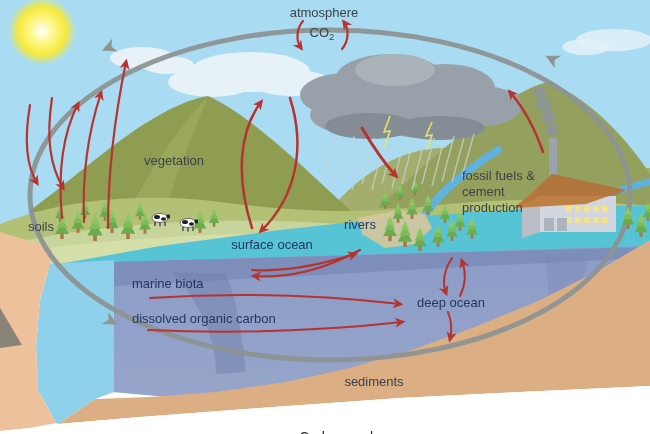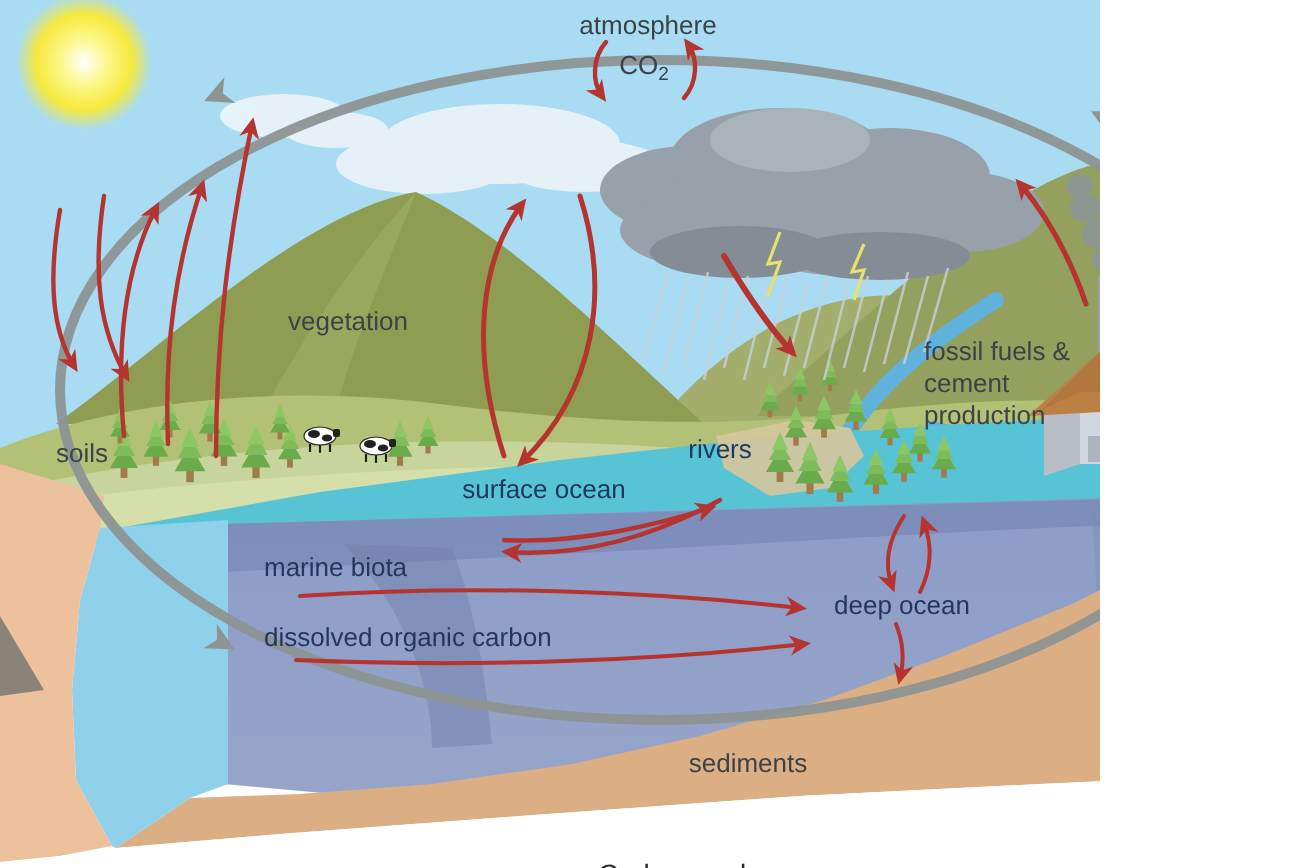--- a/index.html
+++ b/index.html
@@ -1,16 +1,16 @@
 <!DOCTYPE html>
 <html><head>
 <meta charset="utf-8">
 <style>
   html,body{margin:0;padding:0;background:#fff;}
-  #stage{position:relative;width:550px;height:434px;overflow:hidden;background:#fff;
+  #stage{position:relative;width:650px;height:434px;overflow:hidden;background:#fff;
          font-family:"Liberation Sans", sans-serif;}
   svg{display:block;}
   .lbl{font-family:"Liberation Sans", sans-serif;font-size:13px;fill:#3b4248;}
   .lbl-ocean{fill:#21375e;}
   .cap{font-family:"Liberation Sans", sans-serif;font-size:14px;fill:#2a2a2a;}
 </style>
 </head>
 <body>
 
 <div id="stage">

